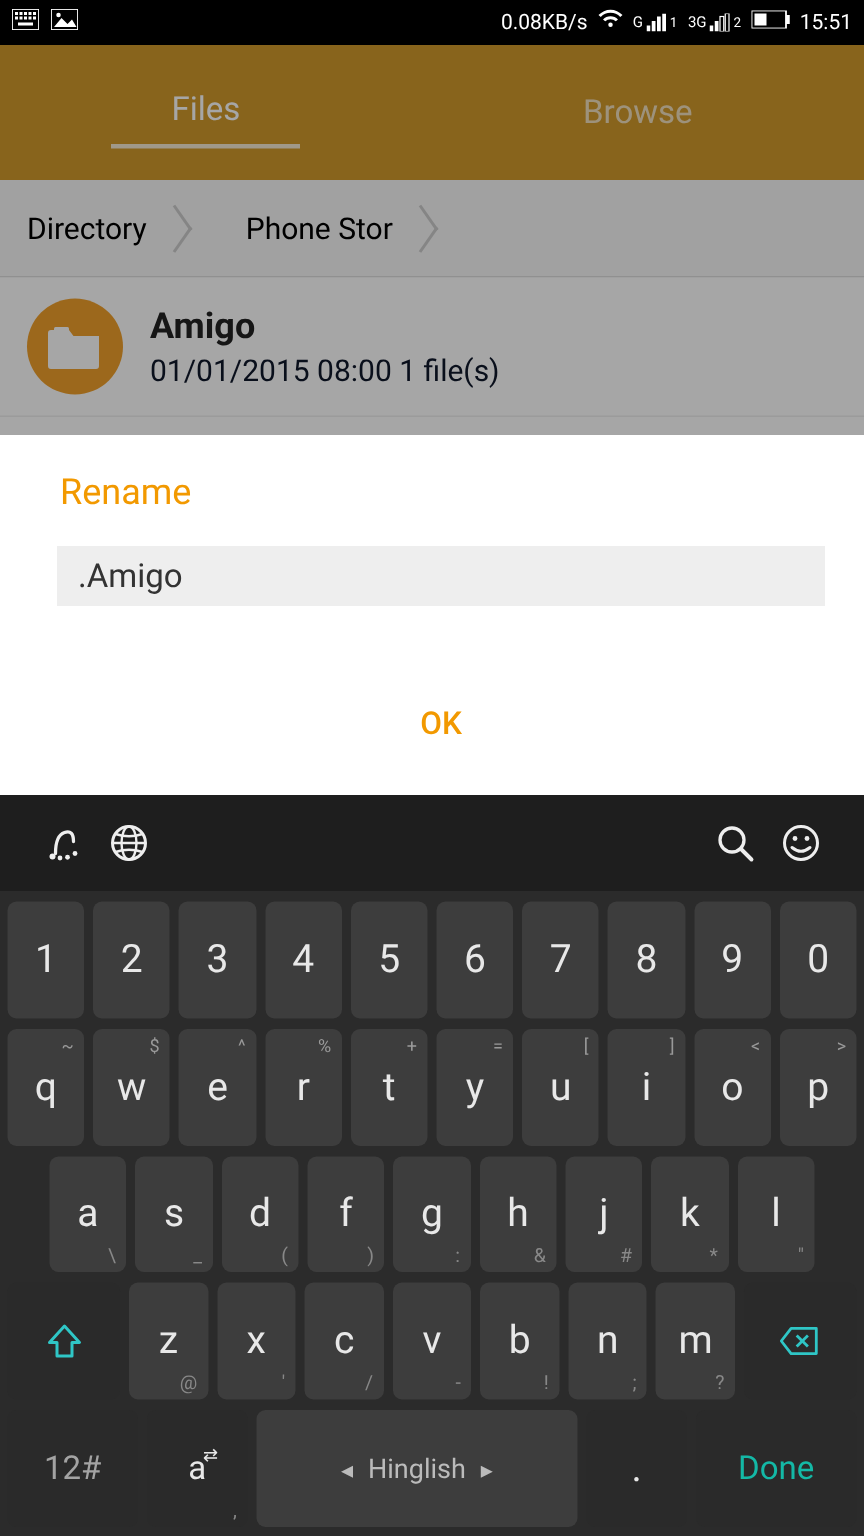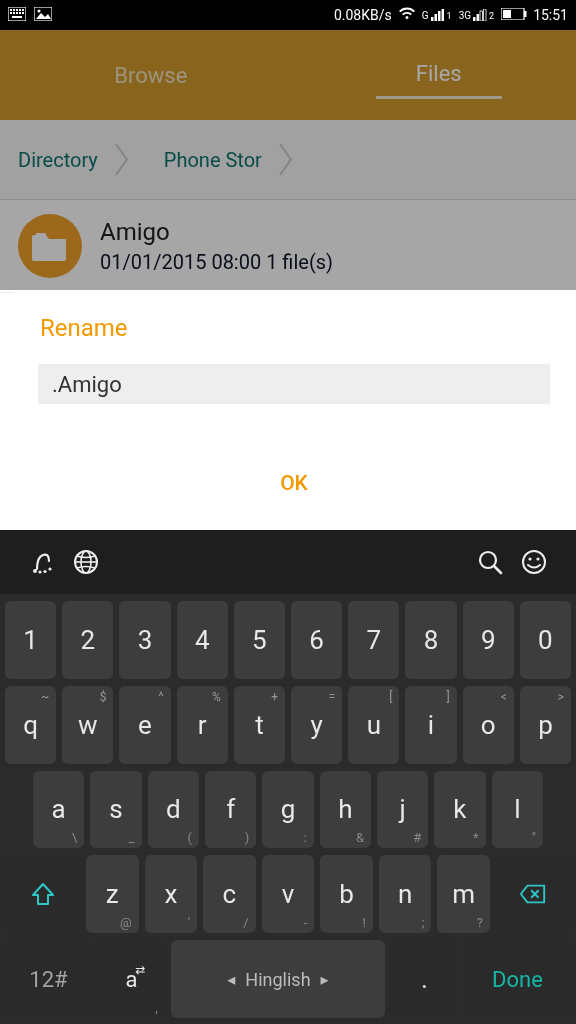--- a/index.html
+++ b/index.html
@@ -20,43 +20,43 @@
 .app-bg { position: absolute; top: 30px; left: 0; right: 0; bottom: 0; }
 .app-header {
   height: 90px; background: #d29a2b;
   display: flex; align-items: center; justify-content: space-around;
   color: rgba(255,255,255,0.7); font-size: 22px;
 }
 .app-header .tab { padding: 10px 40px; }
 .app-header .tab.active { color: #fff; border-bottom: 3px solid rgba(255,255,255,0.8); }
 
 .breadcrumbs {
-  height: 80px; background: #f7f7f7; display: flex; align-items: center;
-  font-size: 20px; color: #0f766e; border-bottom: 1px solid #ddd;
+  height: 65px; background: #f7f7f7; display: flex; align-items: center;
+  font-size: 20px; color: #000000; border-bottom: 1px solid #ddd;
 }
 .crumb { padding: 0 18px; position: relative; height: 100%; display: flex; align-items: center; }
 .crumb-sep {
   width: 30px; height: 65px; position: relative;
 }
 .crumb-sep::before, .crumb-sep::after {
   content: ""; position: absolute; left: 0; width: 20px; height: 2px; background: #ccc;
 }
 .crumb-sep::before { top: 16px; transform: rotate(55deg); transform-origin: left; }
 .crumb-sep::after { bottom: 16px; transform: rotate(-55deg); transform-origin: left; }
 
 .file-item {
   display: flex; align-items: center; padding: 14px 18px; background: #fff;
   border-bottom: 1px solid #eee;
 }
 .folder-icon {
   width: 64px; height: 64px; border-radius: 50%; background: #f0a02c;
   display: flex; align-items: center; justify-content: center; margin-right: 18px;
 }
 .folder-icon svg { width: 36px; height: 30px; }
-.file-info .name { font-size: 24px; color: #222; }
+.file-info .name { font-size: 24px; color: #222; font-weight: bold; }
 .file-info .meta { font-size: 20px; color: #0f172a; margin-top: 4px; }
 
 .dim-overlay {
   position: absolute; top: 30px; left: 0; right: 0; height: 260px;
   background: rgba(0,0,0,0.35); pointer-events: none;
 }
 
 
 .dialog {
   position: absolute; left: 0; right: 0; top: 290px; background: #fff;
@@ -175,22 +175,22 @@
             <rect x="23" y="3" width="2.5" height="6" fill="#fff"></rect>
             <rect x="2" y="2" width="8" height="8" fill="#fff"></rect>
           </svg>
       </span>
       <span>15:51</span>
     </div>
   </div>
 
   <div class="app-bg">
     <div class="app-header">
+      <div class="tab active">Files</div>
       <div class="tab">Browse</div>
-      <div class="tab active">Files</div>
     </div>
     <div class="breadcrumbs">
       <div class="crumb">Directory</div>
       <div class="crumb-sep"></div>
       <div class="crumb">Phone Stor</div>
       <div class="crumb-sep"></div>
     </div>
     <div class="file-item">
       <div class="folder-icon">
         <svg viewBox="0 0 36 30">

